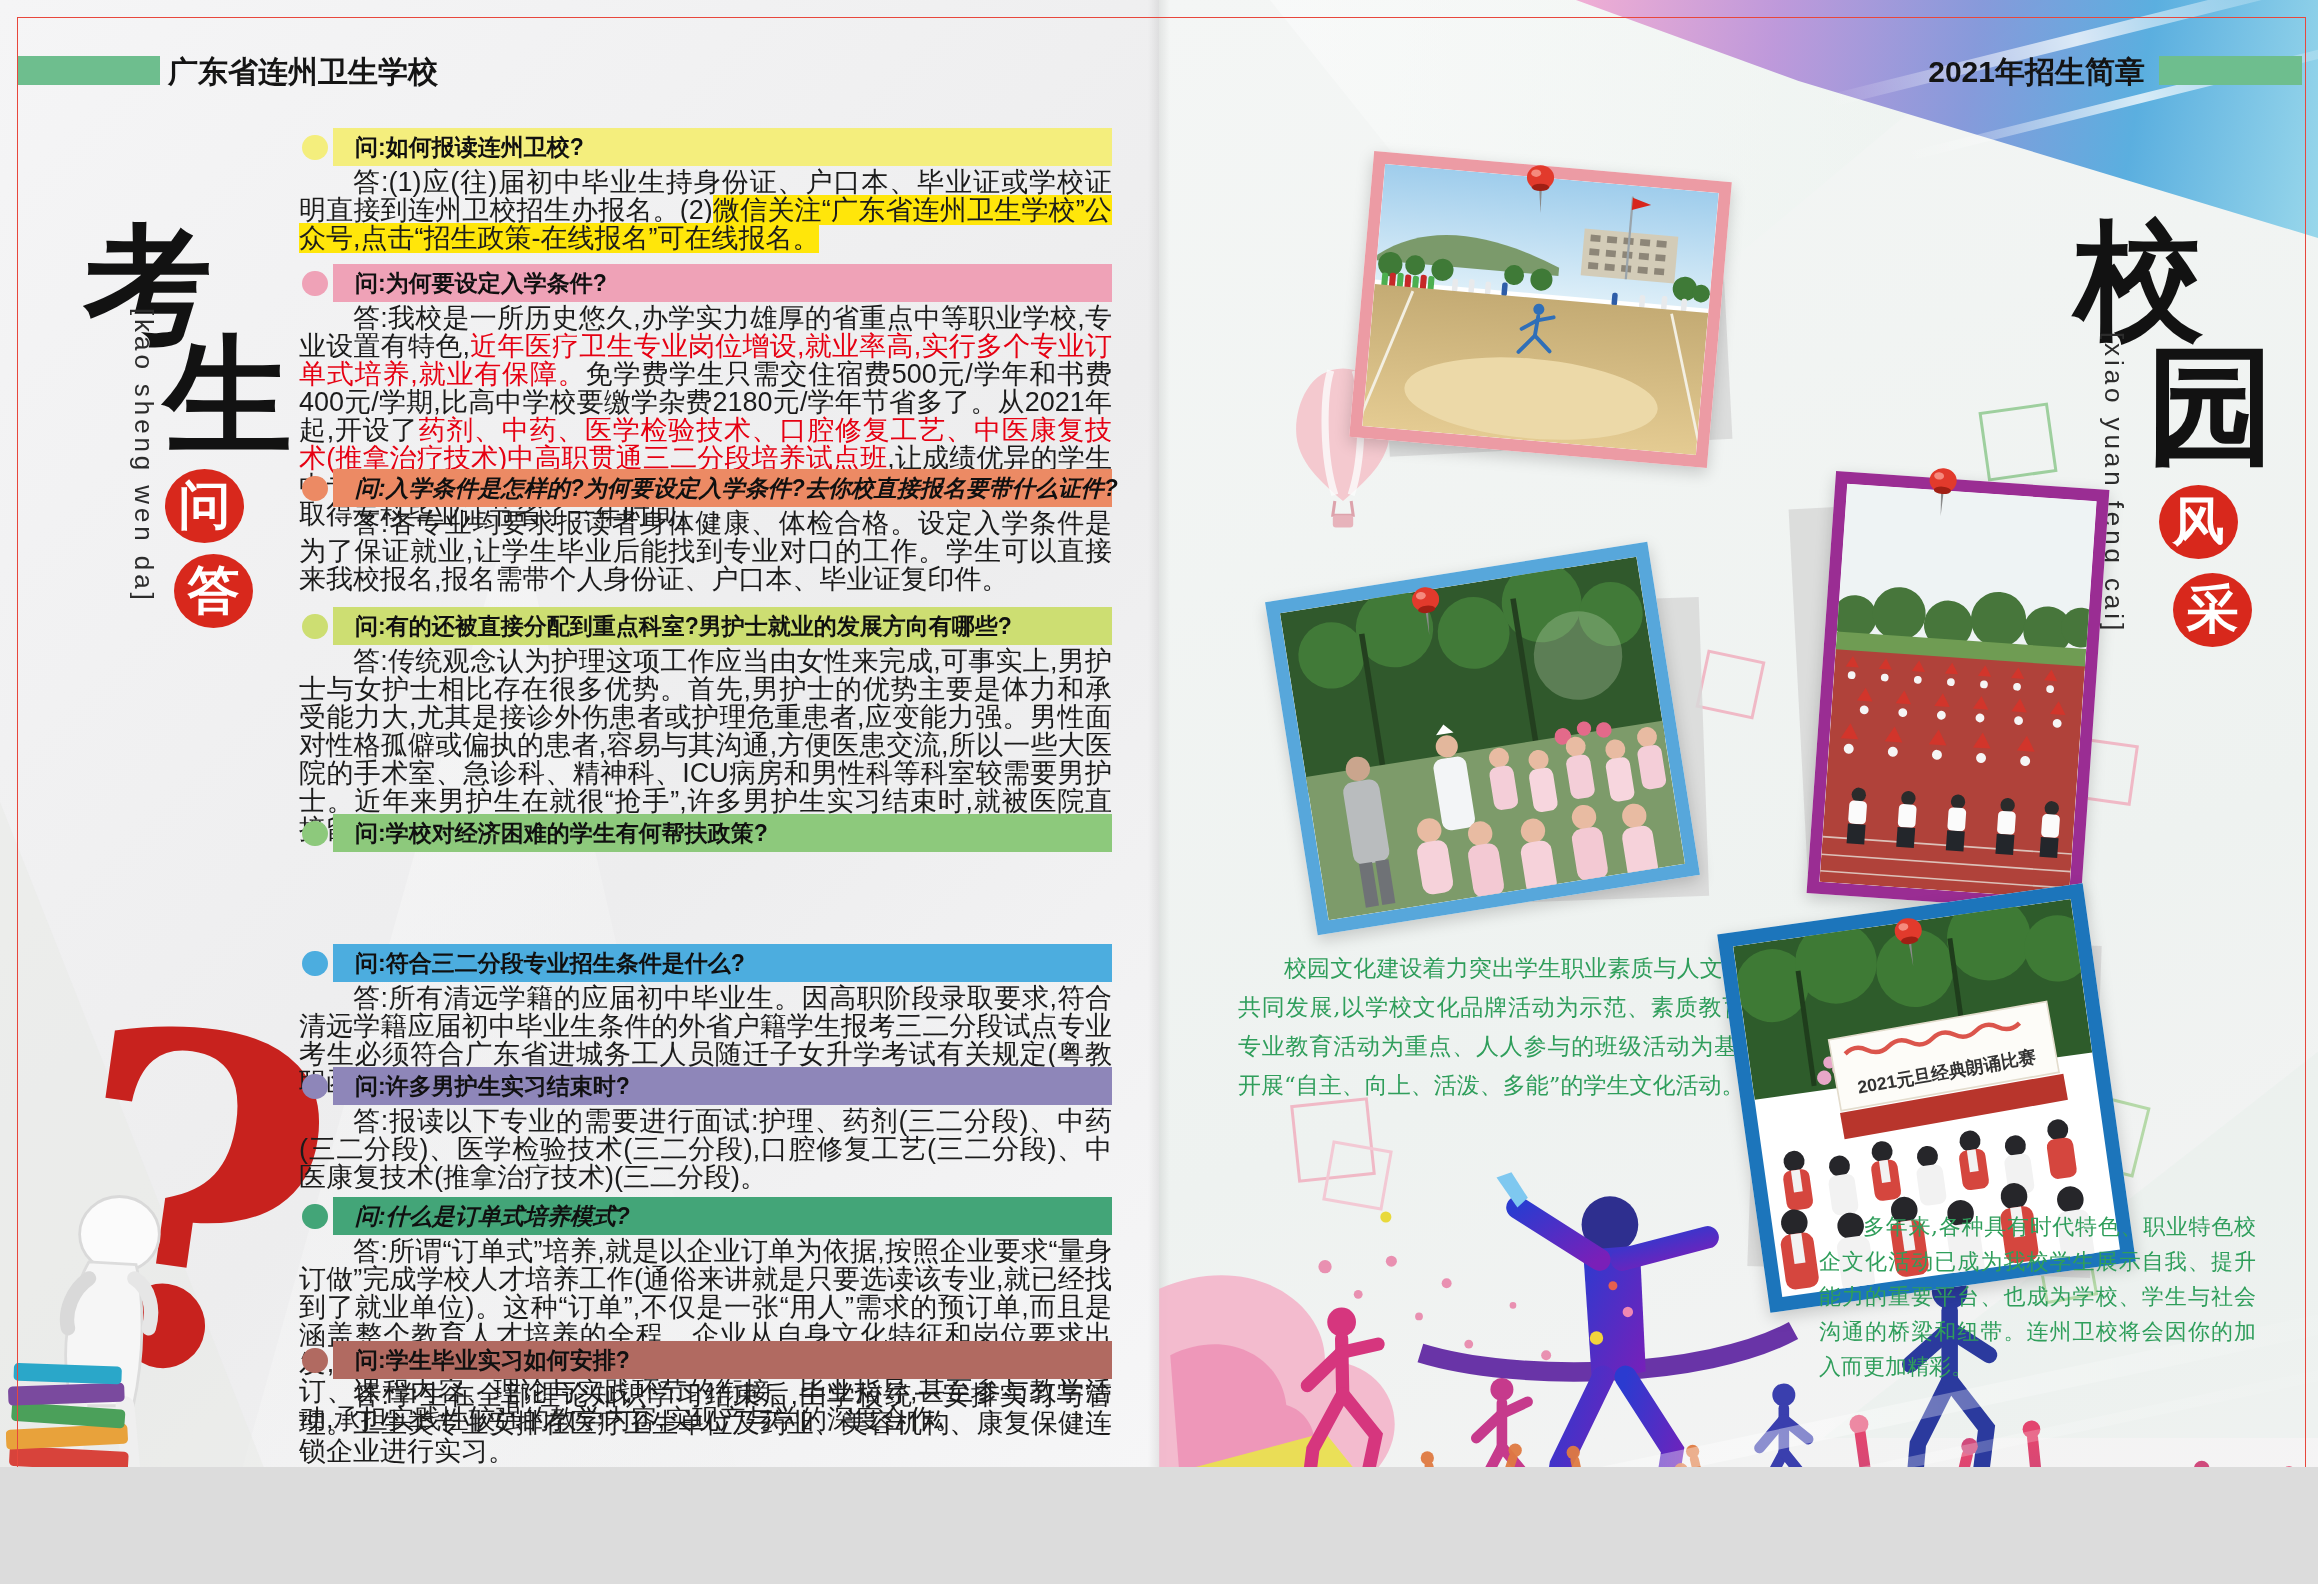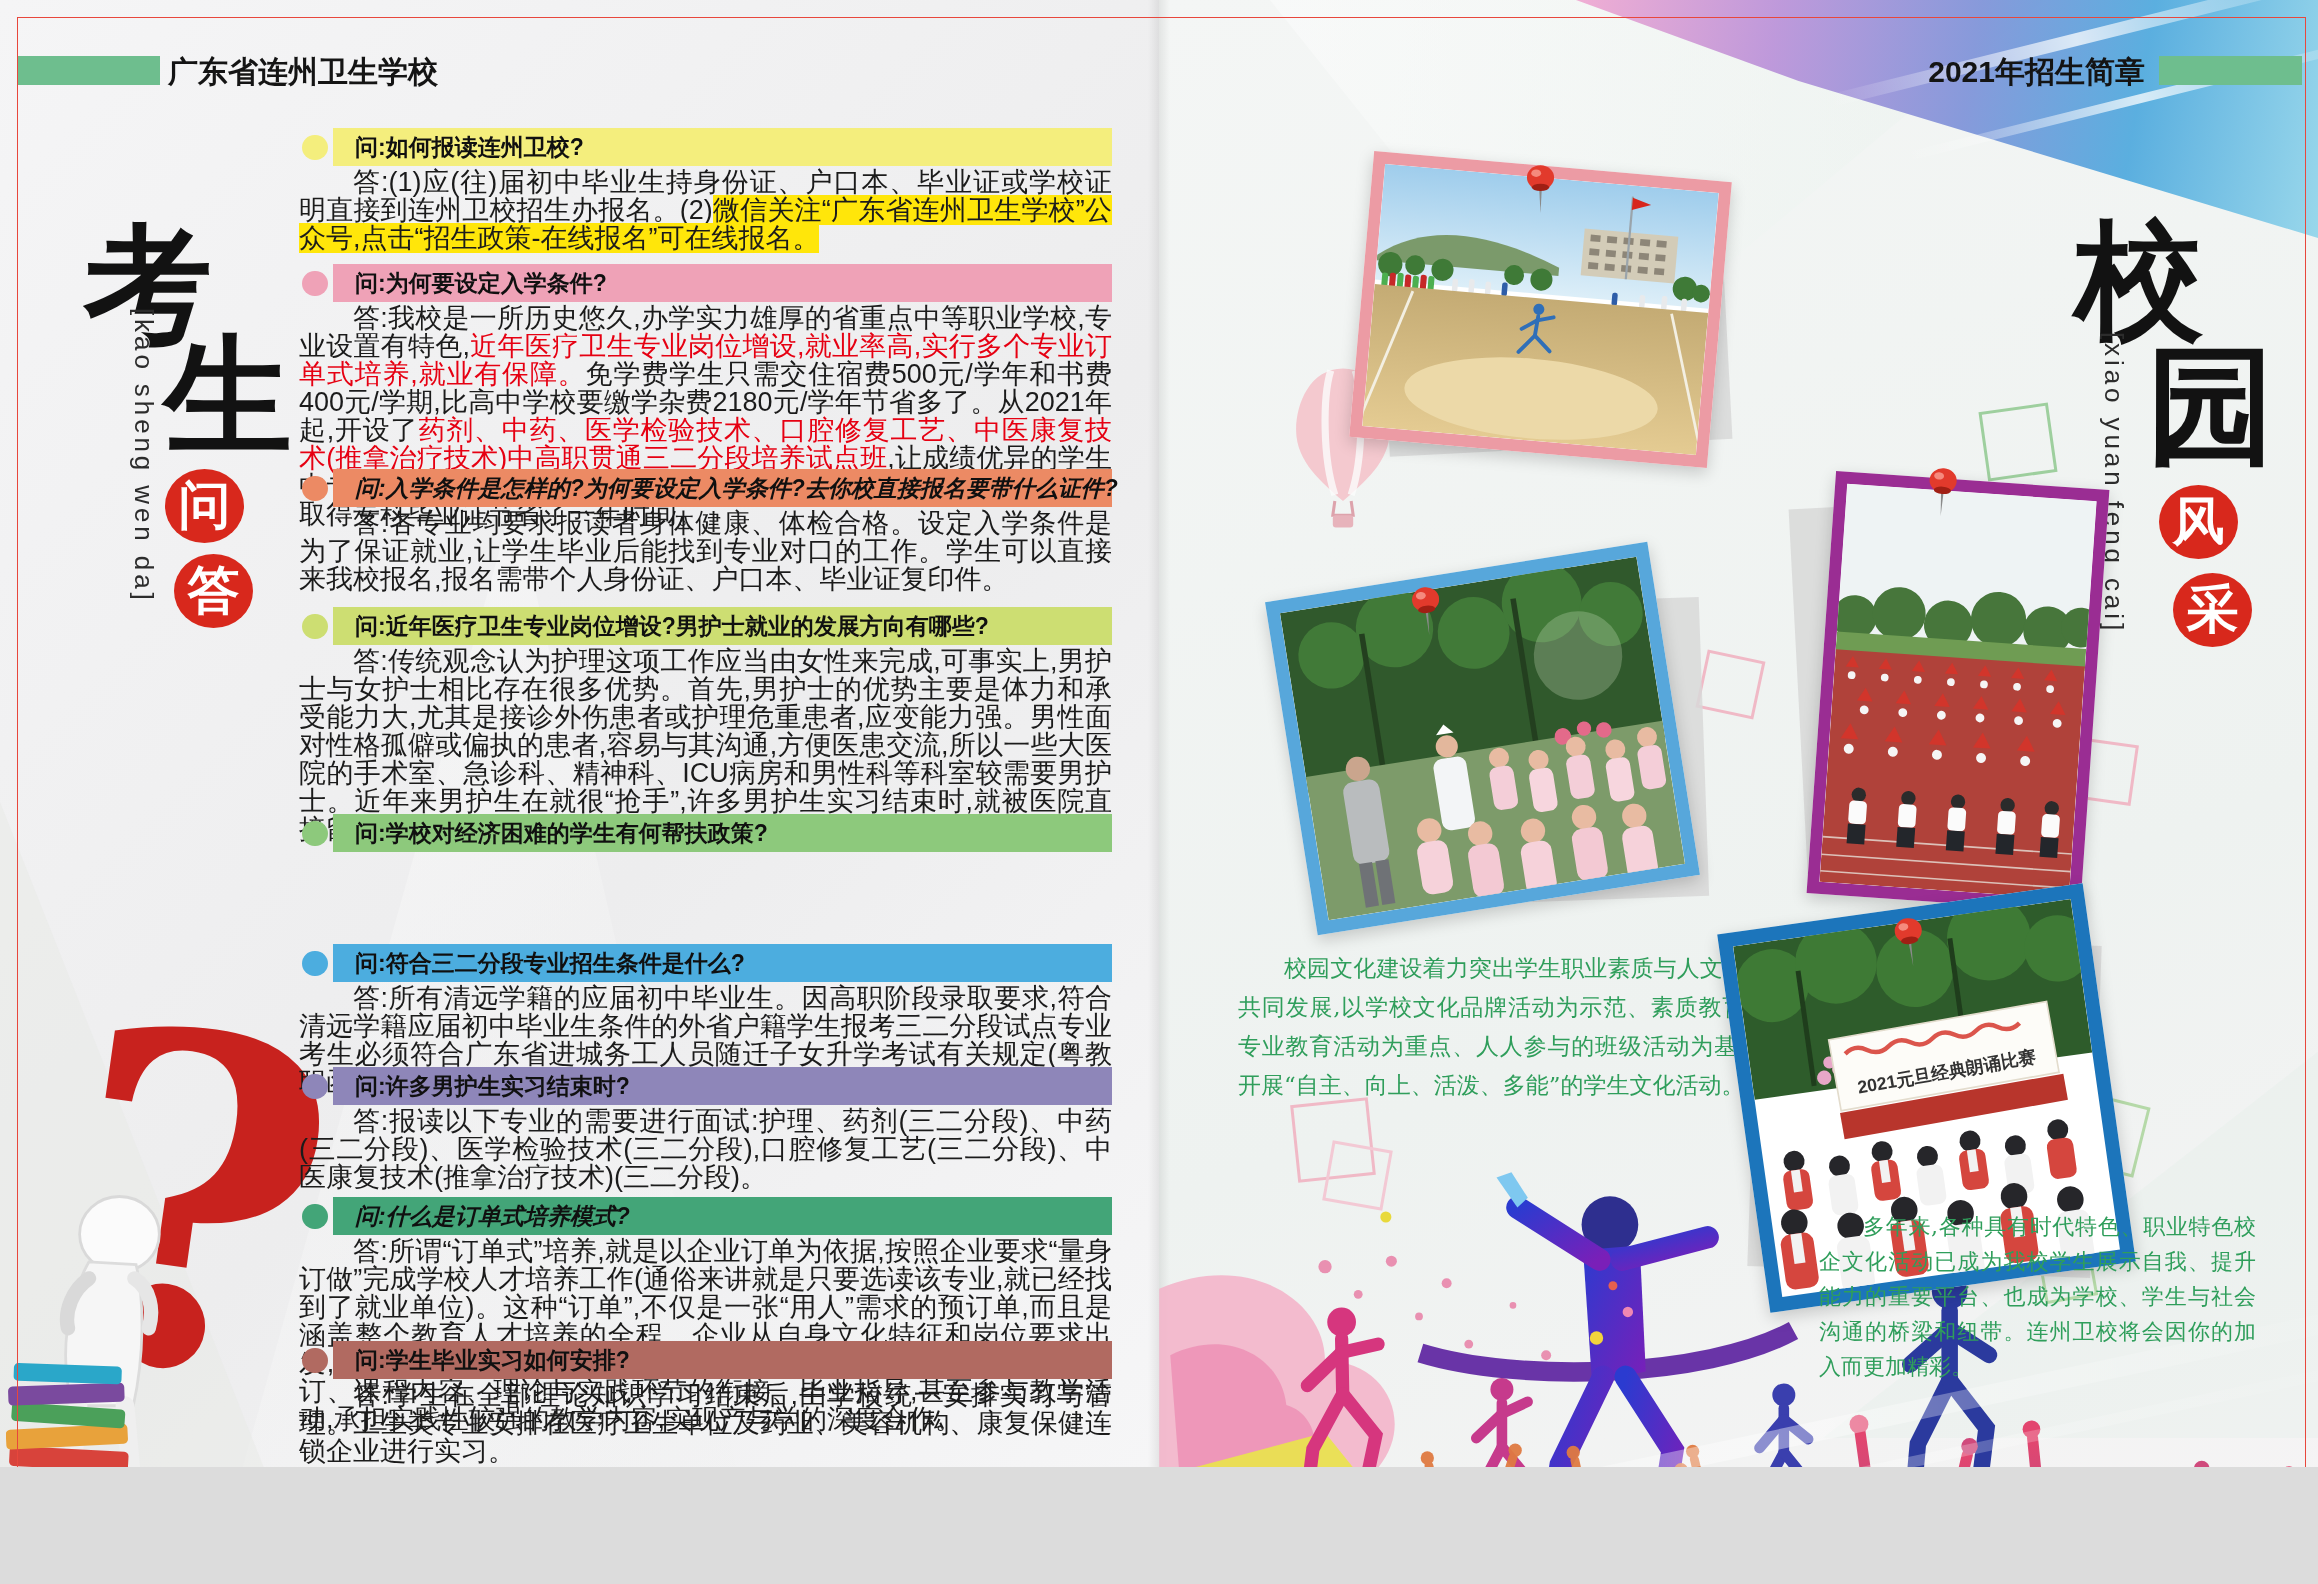--- a/index.html
+++ b/index.html
@@ -116,21 +116,21 @@
       <div class="qa" style="top: 469px;">
         <span class="qa-bullet" style="background: rgb(236, 138, 100);"></span>
         <div class="qa-head" style="background: rgb(236, 138, 100); font-style: italic;">
           <span class="qa-q">问:入学条件是怎样的?为何要设定入学条件?去你校直接报名要带什么证件?</span>
         </div>
         <div class="qa-ans"><span>答:各专业均要求报读者身体健康、体检合格。设定入学条件是为了保证就业,让学生毕业后能找到专业对口的工作。学生可以直接来我校报名,报名需带个人身份证、户口本、毕业证复印件。</span></div>
       </div>
       <div class="qa" style="top: 607px;">
         <span class="qa-bullet" style="background: rgb(205, 222, 114);"></span>
         <div class="qa-head" style="background: rgb(205, 222, 114);">
-          <span class="qa-q">问:近年医疗卫生专业岗位增设?男护士就业的发展方向有哪些?</span>
+          <span class="qa-q">问:有的还被直接分配到重点科室?男护士就业的发展方向有哪些?</span>
         </div>
         <div class="qa-ans"><span>答:传统观念认为护理这项工作应当由女性来完成,可事实上,男护士与女护士相比存在很多优势。首先,男护士的优势主要是体力和承受能力大,尤其是接诊外伤患者或护理危重患者,应变能力强。男性面对性格孤僻或偏执的患者,容易与其沟通,方便医患交流,所以一些大医院的手术室、急诊科、精神科、ICU病房和男性科等科室较需要男护士。近年来男护生在就很“抢手”,许多男护生实习结束时,就被医院直接留院工作了,有的还被直接分配到重点科室。</span></div>
       </div>
       <div class="qa" style="top: 814px;">
         <span class="qa-bullet" style="background: rgb(141, 201, 124);"></span>
         <div class="qa-head" style="background: rgb(141, 201, 124);">
           <span class="qa-q">问:学校对经济困难的学生有何帮扶政策?</span>
         </div>
       </div>
       <div class="qa" style="top: 944px;">

